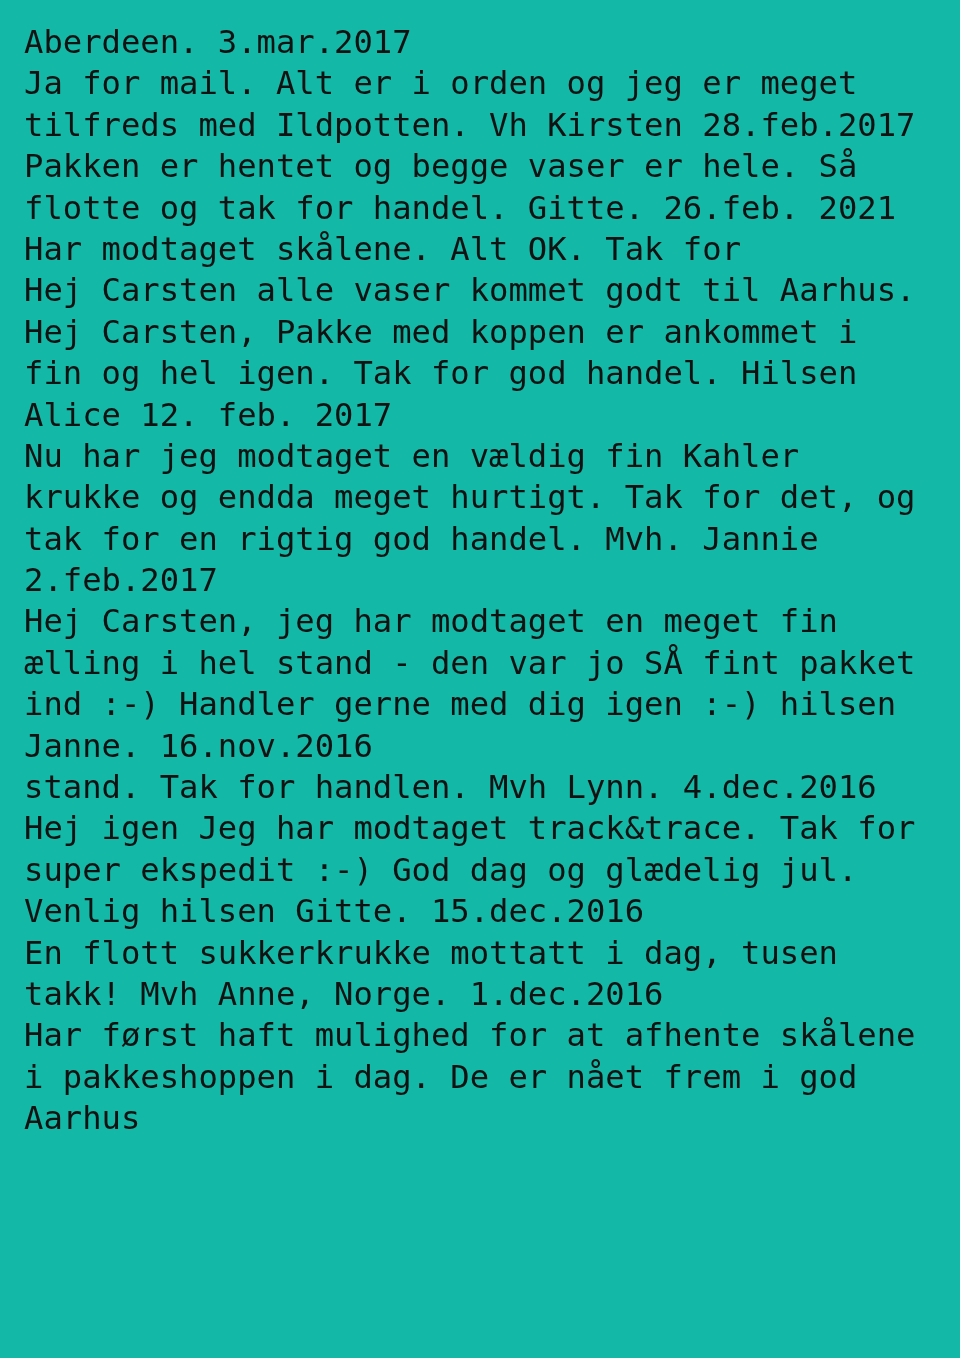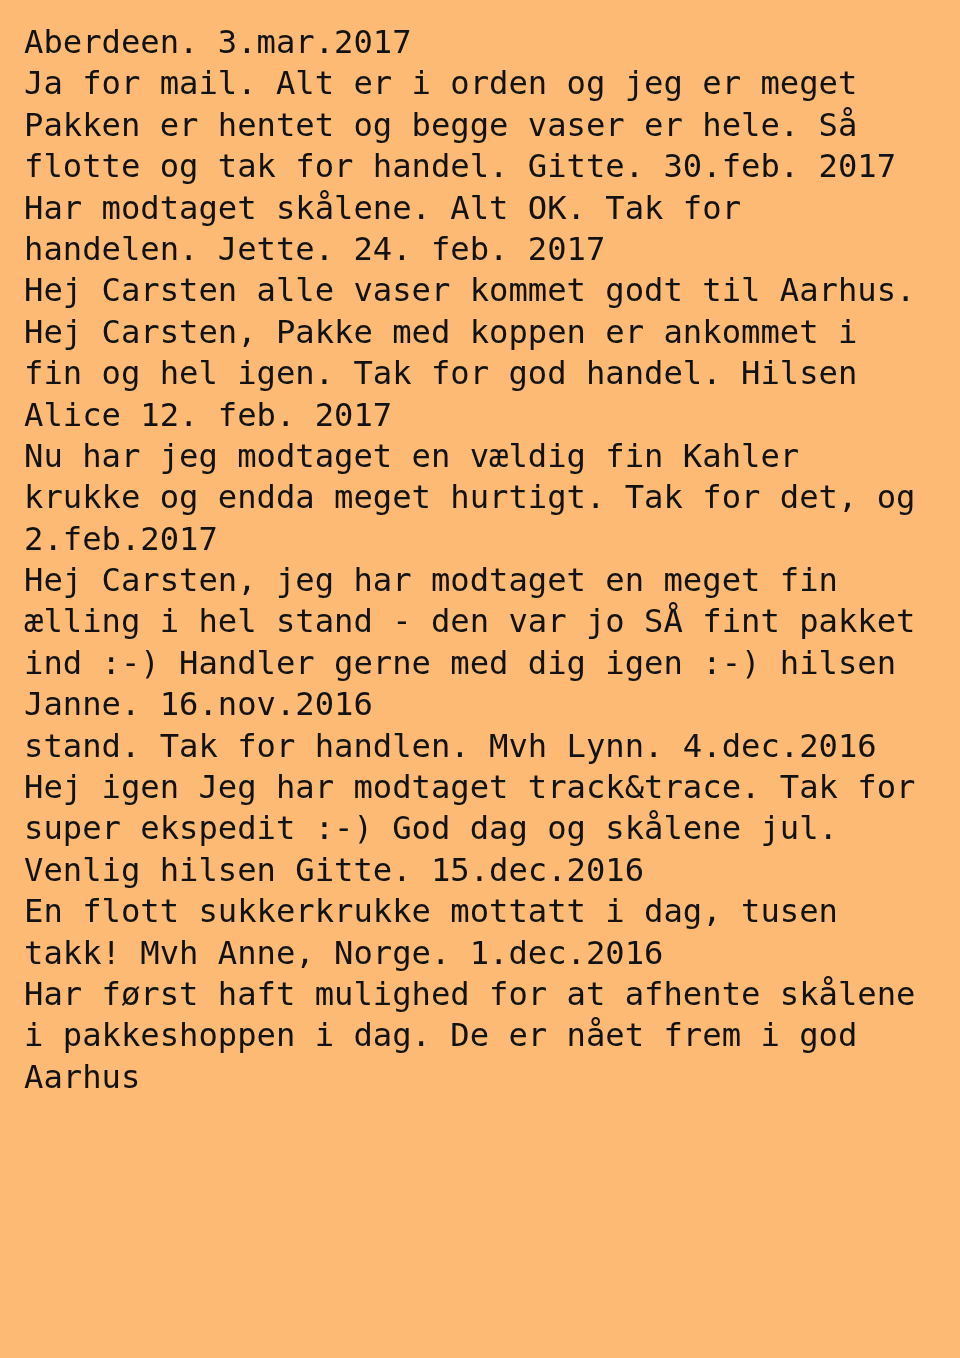--- a/index.html
+++ b/index.html
@@ -4,21 +4,21 @@
 <style>
   html, body {
     margin: 0;
     padding: 0;
     background: #ffffff;
   }
   .viewport {
     position: relative;
     width: 960px;
     height: 1358px;
-    background: #fdba74;
+    background: #14b8a6;
     overflow: hidden;
   }
   .text-document {
     position: absolute;
     top: 22px;
     left: 24px;
     right: 10px;
     font-family: "DejaVu Sans Mono", "Liberation Mono", monospace;
     font-size: 32.2px;
     line-height: 41.4px;
@@ -31,38 +31,39 @@
     height: 41.4px;
   }
 </style>
 </head>
 <body>
 
 <div class="viewport">
   <div class="text-document">
       <div class="text-line">Aberdeen. 3.mar.2017</div>
       <div class="text-line">Ja for mail. Alt er i orden og jeg er meget</div>
+      <div class="text-line">tilfreds med Ildpotten. Vh Kirsten 28.feb.2017</div>
       <div class="text-line">Pakken er hentet og begge vaser er hele. Så</div>
-      <div class="text-line">flotte og tak for handel. Gitte. 30.feb. 2017</div>
+      <div class="text-line">flotte og tak for handel. Gitte. 26.feb. 2021</div>
       <div class="text-line">Har modtaget skålene. Alt OK. Tak for</div>
-      <div class="text-line">handelen. Jette. 24. feb. 2017</div>
       <div class="text-line">Hej Carsten alle vaser kommet godt til Aarhus.</div>
       <div class="text-line">Hej Carsten, Pakke med koppen er ankommet i</div>
       <div class="text-line">fin og hel igen. Tak for god handel. Hilsen</div>
       <div class="text-line">Alice 12. feb. 2017</div>
       <div class="text-line">Nu har jeg modtaget en vældig fin Kahler</div>
       <div class="text-line">krukke og endda meget hurtigt. Tak for det, og</div>
+      <div class="text-line">tak for en rigtig god handel. Mvh. Jannie</div>
       <div class="text-line">2.feb.2017</div>
       <div class="text-line">Hej Carsten, jeg har modtaget en meget fin</div>
       <div class="text-line">ælling i hel stand - den var jo SÅ fint pakket</div>
       <div class="text-line">ind :-) Handler gerne med dig igen :-) hilsen</div>
       <div class="text-line">Janne. 16.nov.2016</div>
       <div class="text-line">stand. Tak for handlen. Mvh Lynn. 4.dec.2016</div>
       <div class="text-line">Hej igen Jeg har modtaget track&amp;trace. Tak for</div>
-      <div class="text-line">super ekspedit :-) God dag og skålene jul.</div>
+      <div class="text-line">super ekspedit :-) God dag og glædelig jul.</div>
       <div class="text-line">Venlig hilsen Gitte. 15.dec.2016</div>
       <div class="text-line">En flott sukkerkrukke mottatt i dag, tusen</div>
       <div class="text-line">takk! Mvh Anne, Norge. 1.dec.2016</div>
       <div class="text-line">Har først haft mulighed for at afhente skålene</div>
       <div class="text-line">i pakkeshoppen i dag. De er nået frem i god</div>
       <div class="text-line">Aarhus</div>
     </div>
 </div>
 
 </body></html>

